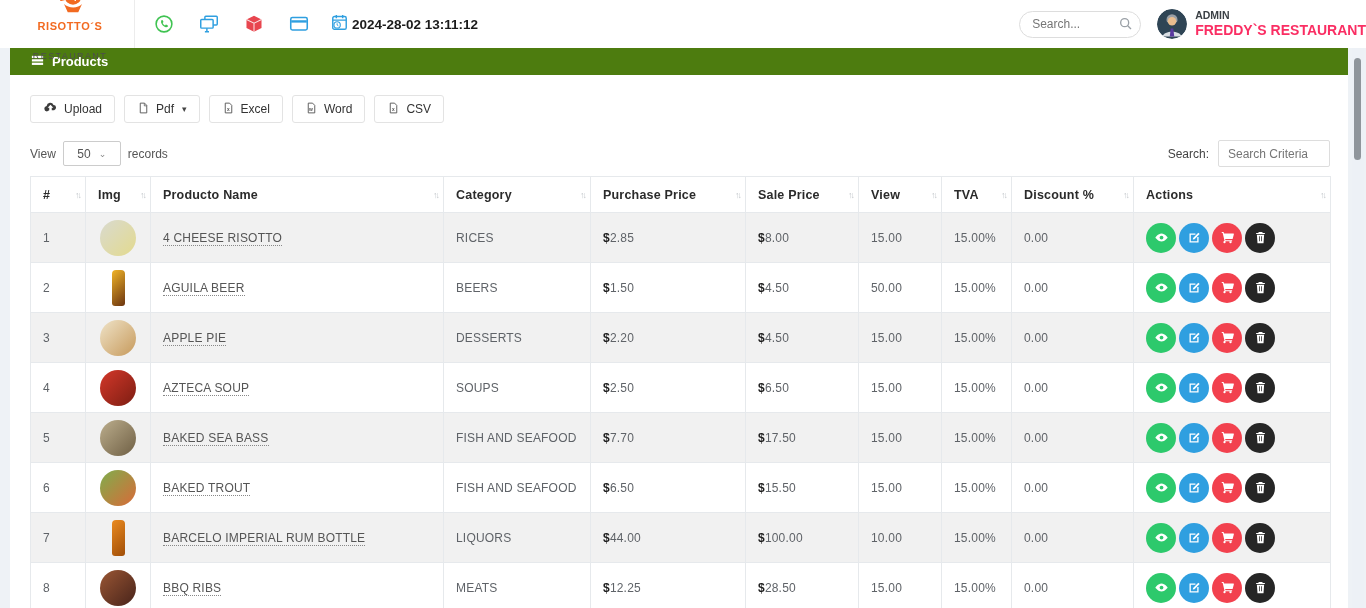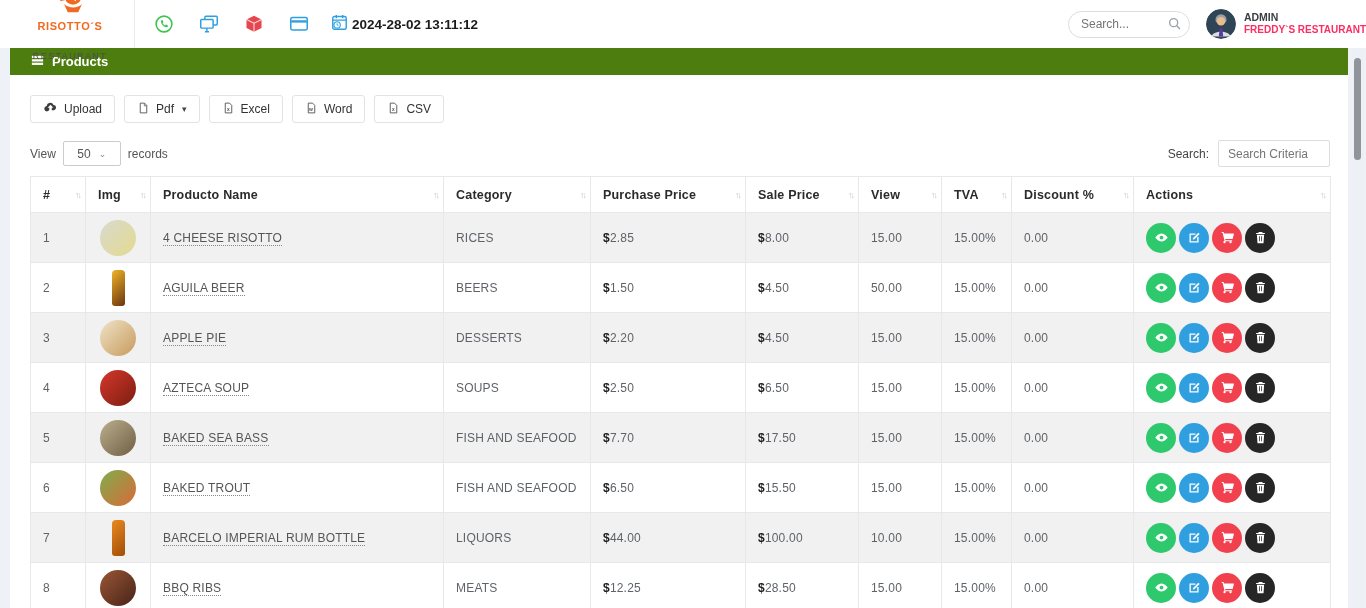--- a/index.html
+++ b/index.html
@@ -18,21 +18,21 @@
   .top-icons .ticon { width:22px; height:22px; display:inline-flex; cursor:pointer; }
   .datetime { display:flex; align-items:center; gap:3px; margin-left:20px; font-weight:bold; font-size:13.5px; color:#1b1b1b; }
   .spacer { flex:1; }
   .top-search { position:relative; width:122px; margin-right:16px; }
   .top-search input { width:100%; height:27px; border:1px solid #ddd; border-radius:14px; padding:0 26px 0 12px; font-size:12px; color:#777; outline:none; font-family:"Liberation Sans",sans-serif; }
   .top-search .mag { position:absolute; right:7px; top:5px; width:16px; height:16px; cursor:pointer; }
   .user { display:flex; align-items:center; gap:8px; }
   .avatar { width:30px; height:30px; border-radius:50%; overflow:hidden; flex:none; cursor:pointer; }
   .user-texts { line-height:1.25; white-space:nowrap; }
   .user-role { font-size:10.5px; font-weight:bold; color:#3b4045; }
-  .user-name { font-size:10px; font-weight:bold; color:#fa2e63; }
+  .user-name { font-size:14px; font-weight:bold; color:#fa2e63; }
   
   .title-bar { margin-left:10px; width:1338px; height:27px; background:#4d7c0f; display:flex; align-items:center; gap:7px; padding-left:20px; color:#fff; font-weight:bold; font-size:13px; }
   
   .card { margin-left:10px; width:1338px; height:533px; background:#fff; padding:20px 0 0 20px; }
   .toolbar { display:flex; gap:9px; }
   .tbtn { display:inline-flex; align-items:center; gap:6px; padding:0 12px; height:28px; background:#fff; border:1px solid #e3e3e3; border-radius:3px; font-size:12px; color:#333; cursor:pointer; font-family:"Liberation Sans",sans-serif; }
   .tbtn .caret { font-size:9px; color:#444; margin-left:2px; }
   .controls { width:1300px; display:flex; align-items:center; margin-top:17px; margin-bottom:9px; font-size:12px; color:#555; }
   .view-select { width:58px; height:25px; border:1px solid #ccc; border-radius:2px; margin:0 7px; display:inline-flex; align-items:center; justify-content:center; gap:8px; color:#555; cursor:pointer; background:#fff; }
   .view-select .caret { font-size:9px; color:#888; }

